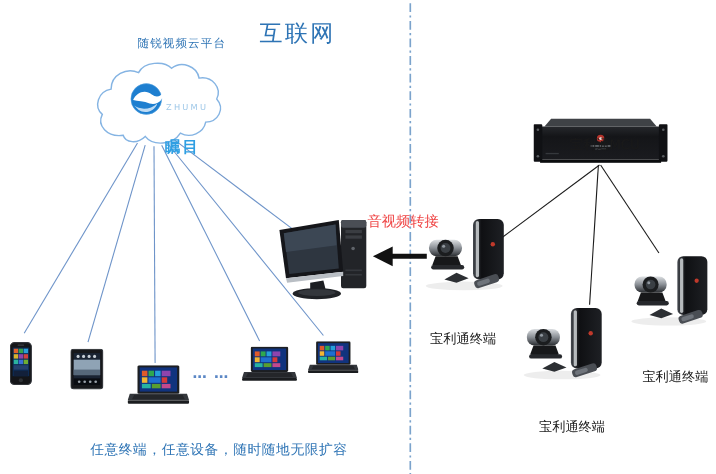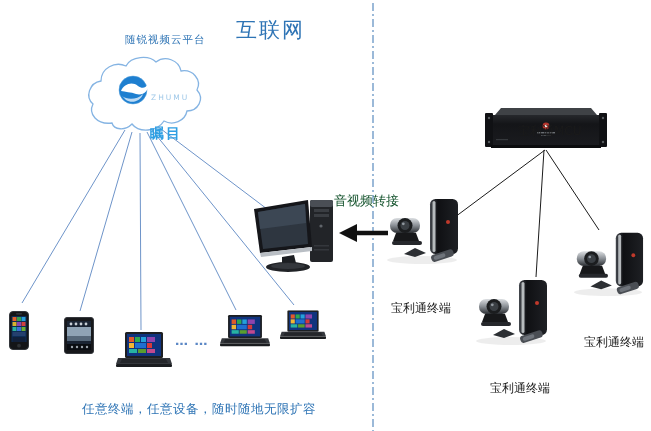--- a/index.html
+++ b/index.html
@@ -6,21 +6,21 @@
   #canvas{
     position:relative;width:651px;height:431px;background:#ffffff;overflow:hidden;
     font-family:"DejaVu Sans","Liberation Sans",sans-serif;
   }
   .lbl{position:absolute;white-space:nowrap;z-index:5;}
   .zone-title{font-weight:normal;font-size:21px;letter-spacing:2px;}
   .internet{left:236px;top:16px;color:#2E74B5;}
   .enterprise{left:438px;top:15px;color:#141414;letter-spacing:2px;}
   .cloudlbl{left:100px;top:33px;font-size:10.5px;color:#2E74B5;letter-spacing:1px;padding-left:25px;}
   .mculbl{left:518px;top:83px;font-size:12px;color:#1a1a1a;margin-top:40px;}
-  .translbl{left:334px;top:192px;font-size:13px;color:#14532d;text-align:center;}
+  .translbl{left:334px;top:192px;font-size:13px;color:#ef4444;text-align:center;}
   .termlbl{font-size:12px;color:#1a1a1a;margin-top:24px;}
   .tl1{left:391px;top:276px;}
   .tl2{left:490px;top:356px;}
   .tl3{left:584px;top:310px;}
   .ellipsis{left:175px;top:333px;font-size:13px;font-weight:bold;color:#5b87c5;letter-spacing:1px;}
   .caption{left:82px;top:401px;font-size:12.5px;color:#2E74B5;letter-spacing:0.5px;}
   .logoname{left:150px;top:77px;font-size:14px;font-weight:bold;color:#2f9fe3;letter-spacing:2px;margin-top:48px;}
   .logosub{left:151px;top:93px;font-size:7.5px;color:#9fc8e8;letter-spacing:2px;}
   svg.device{position:absolute;z-index:3;}
   #wires{position:absolute;left:0;top:0;z-index:1;}

